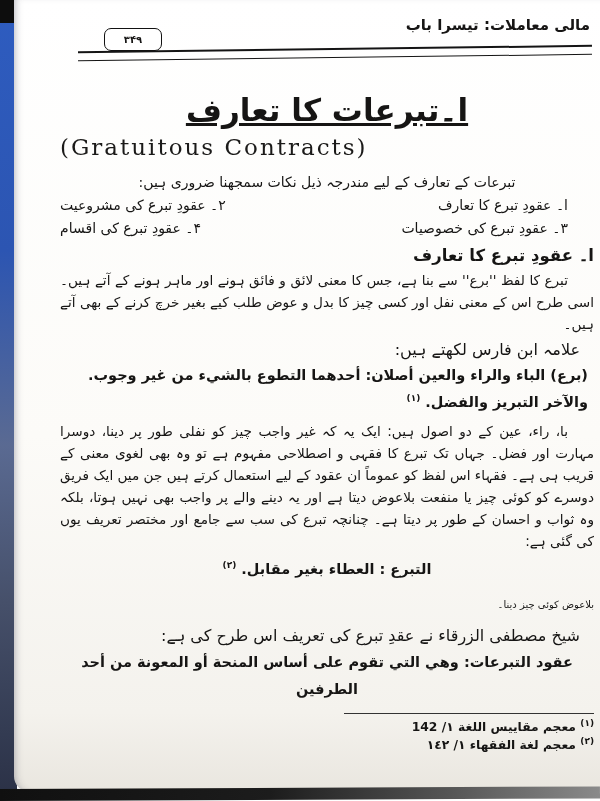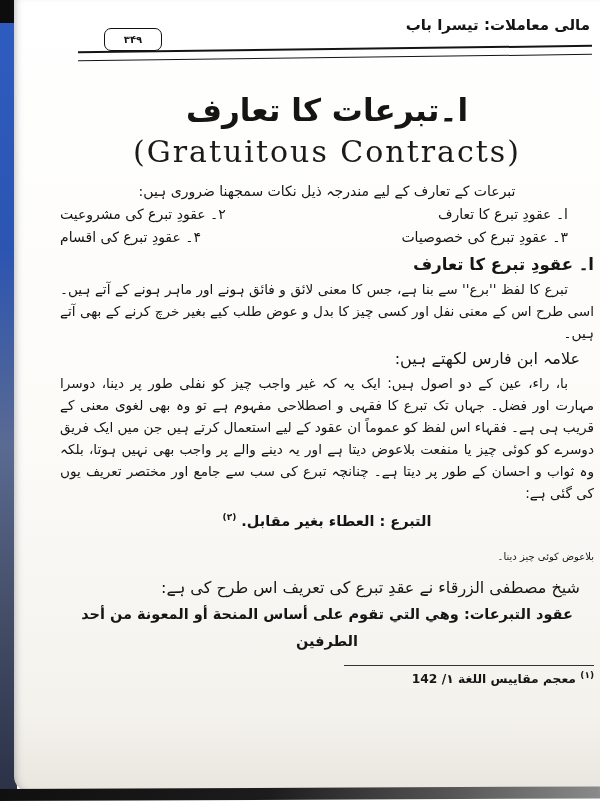--- a/index.html
+++ b/index.html
@@ -40,25 +40,25 @@
   .pagenum-box{
     position:absolute;left:24px;top:14px;width:56px;height:21px;
     border:1.8px solid #111;border-radius:7px;
     display:flex;align-items:center;justify-content:center;
     font-weight:bold;font-size:10px;background:#fff;z-index:2;margin-left:20px;
   }
   .rule1{position:absolute;top:34px;left:18px;right:2px;border-top:2.2px solid #141414;transform:rotate(-0.7deg);}
   .rule2{position:absolute;top:43px;left:18px;right:2px;border-top:1.4px solid #141414;transform:rotate(-0.7deg);}
   .main-title{
     text-align:center;direction:rtl;font-size:31px;font-weight:bold;
-    margin:34px 0 6px 0;letter-spacing:-1px;
+    margin:34px 0 6px 0;letter-spacing:-1px;text-decoration:underline;
   }
   .eng-title{
-    text-align:center;font-family:"DejaVu Serif","Liberation Serif",serif;
-    font-size:30px;letter-spacing:2px;margin:6px 0 14px 0;color:#1b1a19;
+    font-family:"DejaVu Serif","Liberation Serif",serif;
+    font-size:23px;letter-spacing:2px;margin:6px 0 14px 0;color:#1b1a19;
   }
   .intro-line{direction:rtl;text-align:center;font-size:14px;margin:8px 0 6px 0;}
   .points{direction:rtl;margin:2px 0 6px 0;}
   .points-row{display:flex;direction:rtl;margin:7px 0;font-size:14px;}
   .pt-r{width:46%;text-align:right;padding-right:26px;box-sizing:border-box;}
   .pt-l{width:54%;text-align:left;padding-right:14px;box-sizing:border-box;}
   .sec-heading{direction:rtl;text-align:right;font-weight:bold;font-size:16.5px;margin:10px 0 4px 0;}
   .para{
     direction:rtl;text-align:justify;font-size:13.6px;line-height:22px;
     margin:4px 0;text-indent:26px;
@@ -109,32 +109,34 @@
           <span class="pt-l">۴۔ عقودِ تبرع کی اقسام</span>
         </div>
       </div>
 
       <div class="sec-heading">ا۔ عقودِ تبرع کا تعارف</div>
 
       <p class="para">تبرع کا لفظ ''برع'' سے بنا ہے، جس کا معنی لائق و فائق ہونے اور ماہر ہونے کے آتے ہیں۔ اسی طرح اس کے معنی نفل اور کسی چیز کا بدل و عوض طلب کیے بغیر خرچ کرنے کے بھی آتے ہیں۔</p>
 
       <div class="cite-intro">علامہ ابن فارس لکھتے ہیں:</div>
 
+      <p class="arabic-quote"><span>(برع) الباء والراء والعين أصلان: أحدهما التطوع بالشيء من غير وجوب. والآخر التبريز والفضل.</span> <sup class="fnm">(١)</sup></p>
 
       <p class="para">با، راء، عین کے دو اصول ہیں: ایک یہ کہ غیر واجب چیز کو نفلی طور پر دینا، دوسرا مہارت اور فضل۔ جہاں تک تبرع کا فقہی و اصطلاحی مفہوم ہے تو وہ بھی لغوی معنی کے قریب ہی ہے۔ فقہاء اس لفظ کو عموماً ان عقود کے لیے استعمال کرتے ہیں جن میں ایک فریق دوسرے کو کوئی چیز یا منفعت بلاعوض دیتا ہے اور یہ دینے والے پر واجب بھی نہیں ہوتا، بلکہ وہ ثواب و احسان کے طور پر دیتا ہے۔ چنانچہ تبرع کی سب سے جامع اور مختصر تعریف یوں کی گئی ہے:</p>
 
       <p class="arabic-quote arabic-center"><span>التبرع : العطاء بغير مقابل.</span> <sup class="fnm">(٢)</sup></p>
 
       <div class="urdu-center">بلاعوض کوئی چیز دینا۔</div>
 
       <div class="cite-intro">شیخ مصطفی الزرقاء نے عقدِ تبرع کی تعریف اس طرح کی ہے:</div>
 
       <p class="arabic-quote arabic-center">عقود التبرعات: وهي التي تقوم على أساس المنحة أو المعونة من أحد الطرفين</p>
 
       <div class="fn-sep"></div>
 
       <div class="footnote"><sup class="fnm">(١)</sup> <span>معجم مقاييس اللغة ١/ 142</span></div>
+      <div class="footnote"><sup class="fnm">(٢)</sup> <span>معجم لغة الفقهاء ١/ ١٤٢</span></div>
 
     </div>
   </div>
 
   <div class="bottom-band"></div>
 </div>
 
 </body></html>

